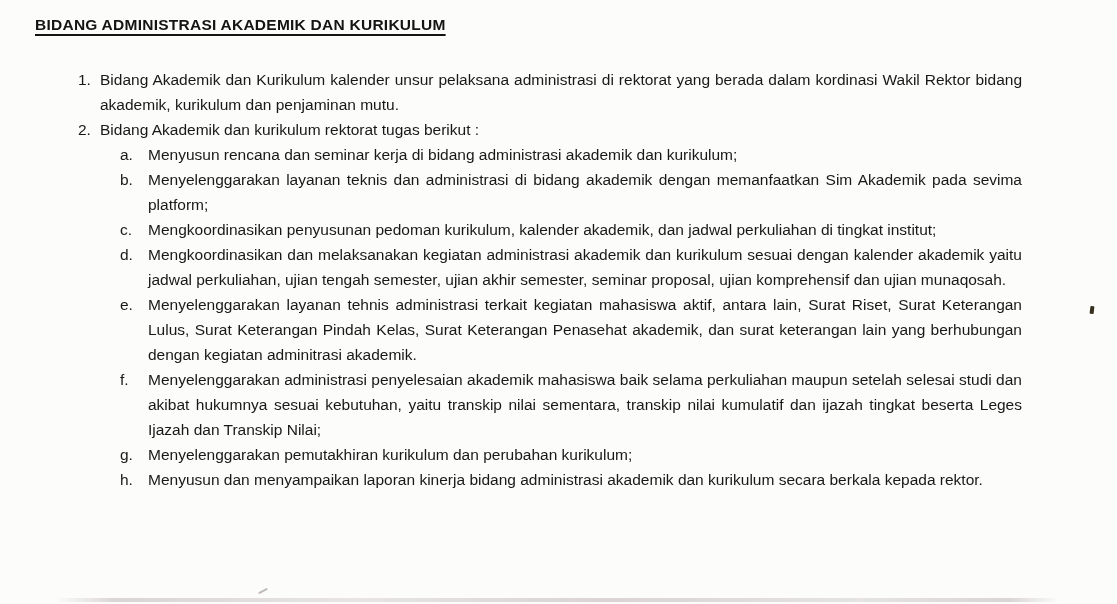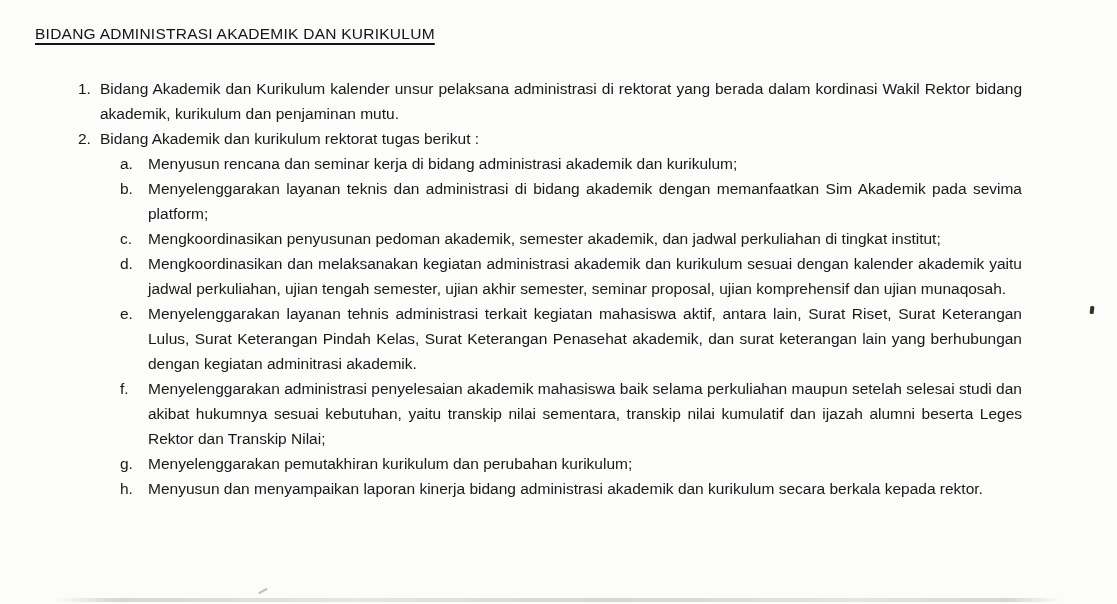--- a/index.html
+++ b/index.html
@@ -12,23 +12,23 @@
     width: 1117px;
     height: 604px;
     background: #fcfcfb;
     font-family: "Liberation Sans", sans-serif;
     color: #181818;
     overflow: hidden;
     box-sizing: border-box;
   }
   .title {
     margin: 0 0 0 35px;
-    padding-top: 25px;
+    padding-top: 16px;
     font-size: 15.5px;
-    font-weight: 400;
+    font-weight: 700;
     letter-spacing: 0.25px;
     text-decoration: underline;
     text-decoration-thickness: 2px;
     text-underline-offset: 4px;
     color: #141414;
   }
   .list {
     margin: 33px 0 0 78px;
     width: 944px;
     font-size: 15.5px;
@@ -127,36 +127,36 @@
         <div class="text">Menyusun rencana dan seminar kerja di bidang administrasi akademik dan kurikulum;</div>
       </div>
 
       <div class="subitem">
         <span class="marker">b.</span>
         <div class="text">Menyelenggarakan layanan teknis dan administrasi di bidang akademik dengan memanfaatkan Sim Akademik pada sevima platform;</div>
       </div>
 
       <div class="subitem">
         <span class="marker">c.</span>
-        <div class="text">Mengkoordinasikan penyusunan pedoman akademik, semester akademik, dan jadwal perkuliahan di tingkat institut;</div>
+        <div class="text">Mengkoordinasikan penyusunan pedoman kurikulum, kalender akademik, dan jadwal perkuliahan di tingkat institut;</div>
       </div>
 
       <div class="subitem">
         <span class="marker">d.</span>
         <div class="text">Mengkoordinasikan dan melaksanakan kegiatan administrasi akademik dan kurikulum sesuai dengan kalender akademik yaitu jadwal perkuliahan, ujian tengah semester, ujian akhir semester, seminar proposal, ujian komprehensif dan ujian munaqosah.</div>
       </div>
 
       <div class="subitem">
         <span class="marker">e.</span>
         <div class="text">Menyelenggarakan layanan tehnis administrasi terkait kegiatan mahasiswa aktif, antara lain, Surat Riset, Surat Keterangan Lulus, Surat Keterangan Pindah Kelas, Surat Keterangan Penasehat akademik, dan surat keterangan lain yang berhubungan dengan kegiatan adminitrasi akademik.</div>
       </div>
 
       <div class="subitem">
         <span class="marker">f.</span>
-        <div class="text">Menyelenggarakan administrasi penyelesaian akademik mahasiswa baik selama perkuliahan maupun setelah selesai studi dan akibat hukumnya sesuai kebutuhan, yaitu transkip nilai sementara, transkip nilai kumulatif dan ijazah alumni beserta Leges Rektor dan Transkip Nilai;</div>
+        <div class="text">Menyelenggarakan administrasi penyelesaian akademik mahasiswa baik selama perkuliahan maupun setelah selesai studi dan akibat hukumnya sesuai kebutuhan, yaitu transkip nilai sementara, transkip nilai kumulatif dan ijazah tingkat beserta Leges Ijazah dan Transkip Nilai;</div>
       </div>
 
       <div class="subitem">
         <span class="marker">g.</span>
         <div class="text">Menyelenggarakan pemutakhiran kurikulum dan perubahan kurikulum;</div>
       </div>
 
       <div class="subitem">
         <span class="marker">h.</span>
         <div class="text">Menyusun dan menyampaikan laporan kinerja bidang administrasi akademik dan kurikulum secara berkala kepada rektor.</div>

